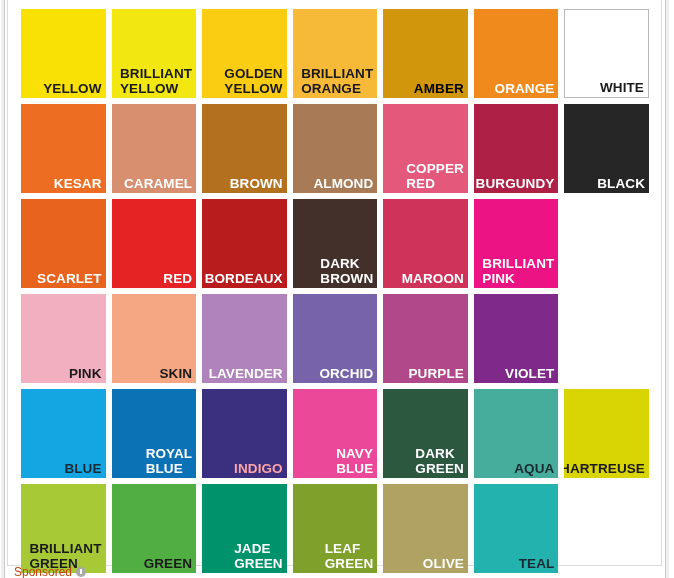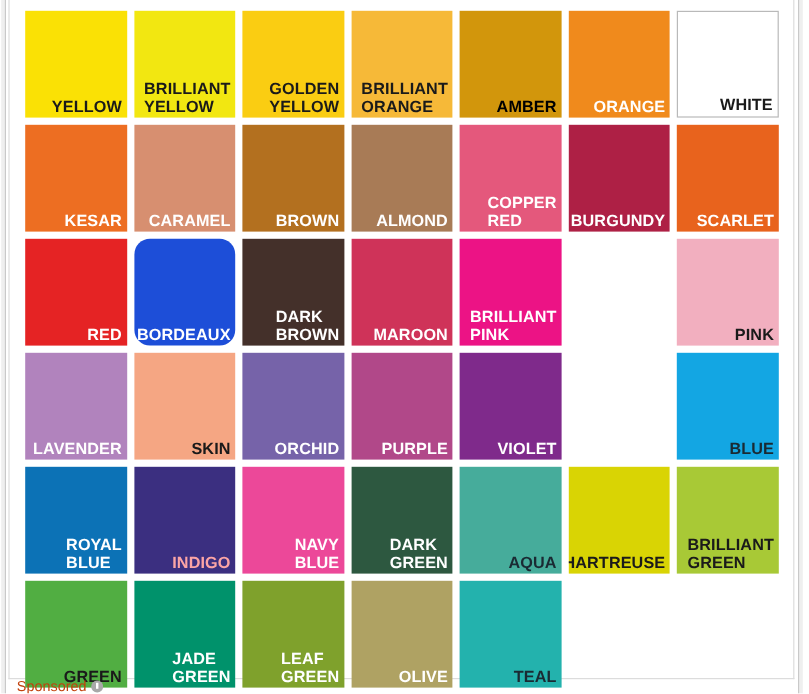--- a/index.html
+++ b/index.html
@@ -151,49 +151,52 @@
         <div class="swatch" style="background: rgb(168, 123, 86);">
           <div class="label" style="color: rgb(255, 255, 255);">ALMOND</div>
         </div>
         <div class="swatch" style="background: rgb(228, 88, 124);">
           <div class="label" style="color: rgb(255, 255, 255);">COPPER
 RED</div>
         </div>
         <div class="swatch" style="background: rgb(174, 32, 69);">
           <div class="label" style="color: rgb(255, 255, 255);">BURGUNDY</div>
         </div>
+        <div class="swatch" style="background: rgb(38, 38, 38);">
+          <div class="label" style="color: rgb(255, 255, 255);">BLACK</div>
+        </div>
         <div class="swatch" style="background: rgb(232, 99, 29);">
           <div class="label" style="color: rgb(255, 255, 255);">SCARLET</div>
         </div>
         <div class="swatch" style="background: rgb(229, 35, 36);">
           <div class="label" style="color: rgb(255, 255, 255);">RED</div>
         </div>
-        <div class="swatch" style="background: #1d4ed8; border-radius: 13px;">
+        <div class="swatch" style="background: #b91c1c;">
           <div class="label" style="color: rgb(255, 255, 255);">BORDEAUX</div>
         </div>
         <div class="swatch" style="background: rgb(68, 48, 42);">
           <div class="label" style="color: rgb(255, 255, 255);">DARK
 BROWN</div>
         </div>
         <div class="swatch" style="background: rgb(207, 51, 89);">
           <div class="label" style="color: rgb(255, 255, 255); padding-left: 33px;">MAROON</div>
         </div>
         <div class="swatch" style="background: rgb(236, 19, 133);">
           <div class="label" style="color: rgb(255, 255, 255);">BRILLIANT
 PINK</div>
         </div>
         <div class="swatch empty"></div>
         <div class="swatch" style="background: rgb(242, 175, 191);">
           <div class="label" style="color: rgb(26, 26, 26);">PINK</div>
         </div>
+        <div class="swatch" style="background: rgb(245, 166, 131);">
+          <div class="label" style="color: rgb(26, 26, 26);">SKIN</div>
+        </div>
         <div class="swatch" style="background: rgb(177, 131, 189);">
           <div class="label" style="color: rgb(255, 255, 255);">LAVENDER</div>
-        </div>
-        <div class="swatch" style="background: rgb(245, 166, 131);">
-          <div class="label" style="color: rgb(26, 26, 26);">SKIN</div>
         </div>
         <div class="swatch" style="background: rgb(118, 99, 169);">
           <div class="label" style="color: rgb(255, 255, 255);">ORCHID</div>
         </div>
         <div class="swatch" style="background: rgb(177, 72, 137);">
           <div class="label" style="color: rgb(255, 255, 255);">PURPLE</div>
         </div>
         <div class="swatch" style="background: rgb(127, 42, 139);">
           <div class="label" style="color: rgb(255, 255, 255);">VIOLET</div>
         </div>

